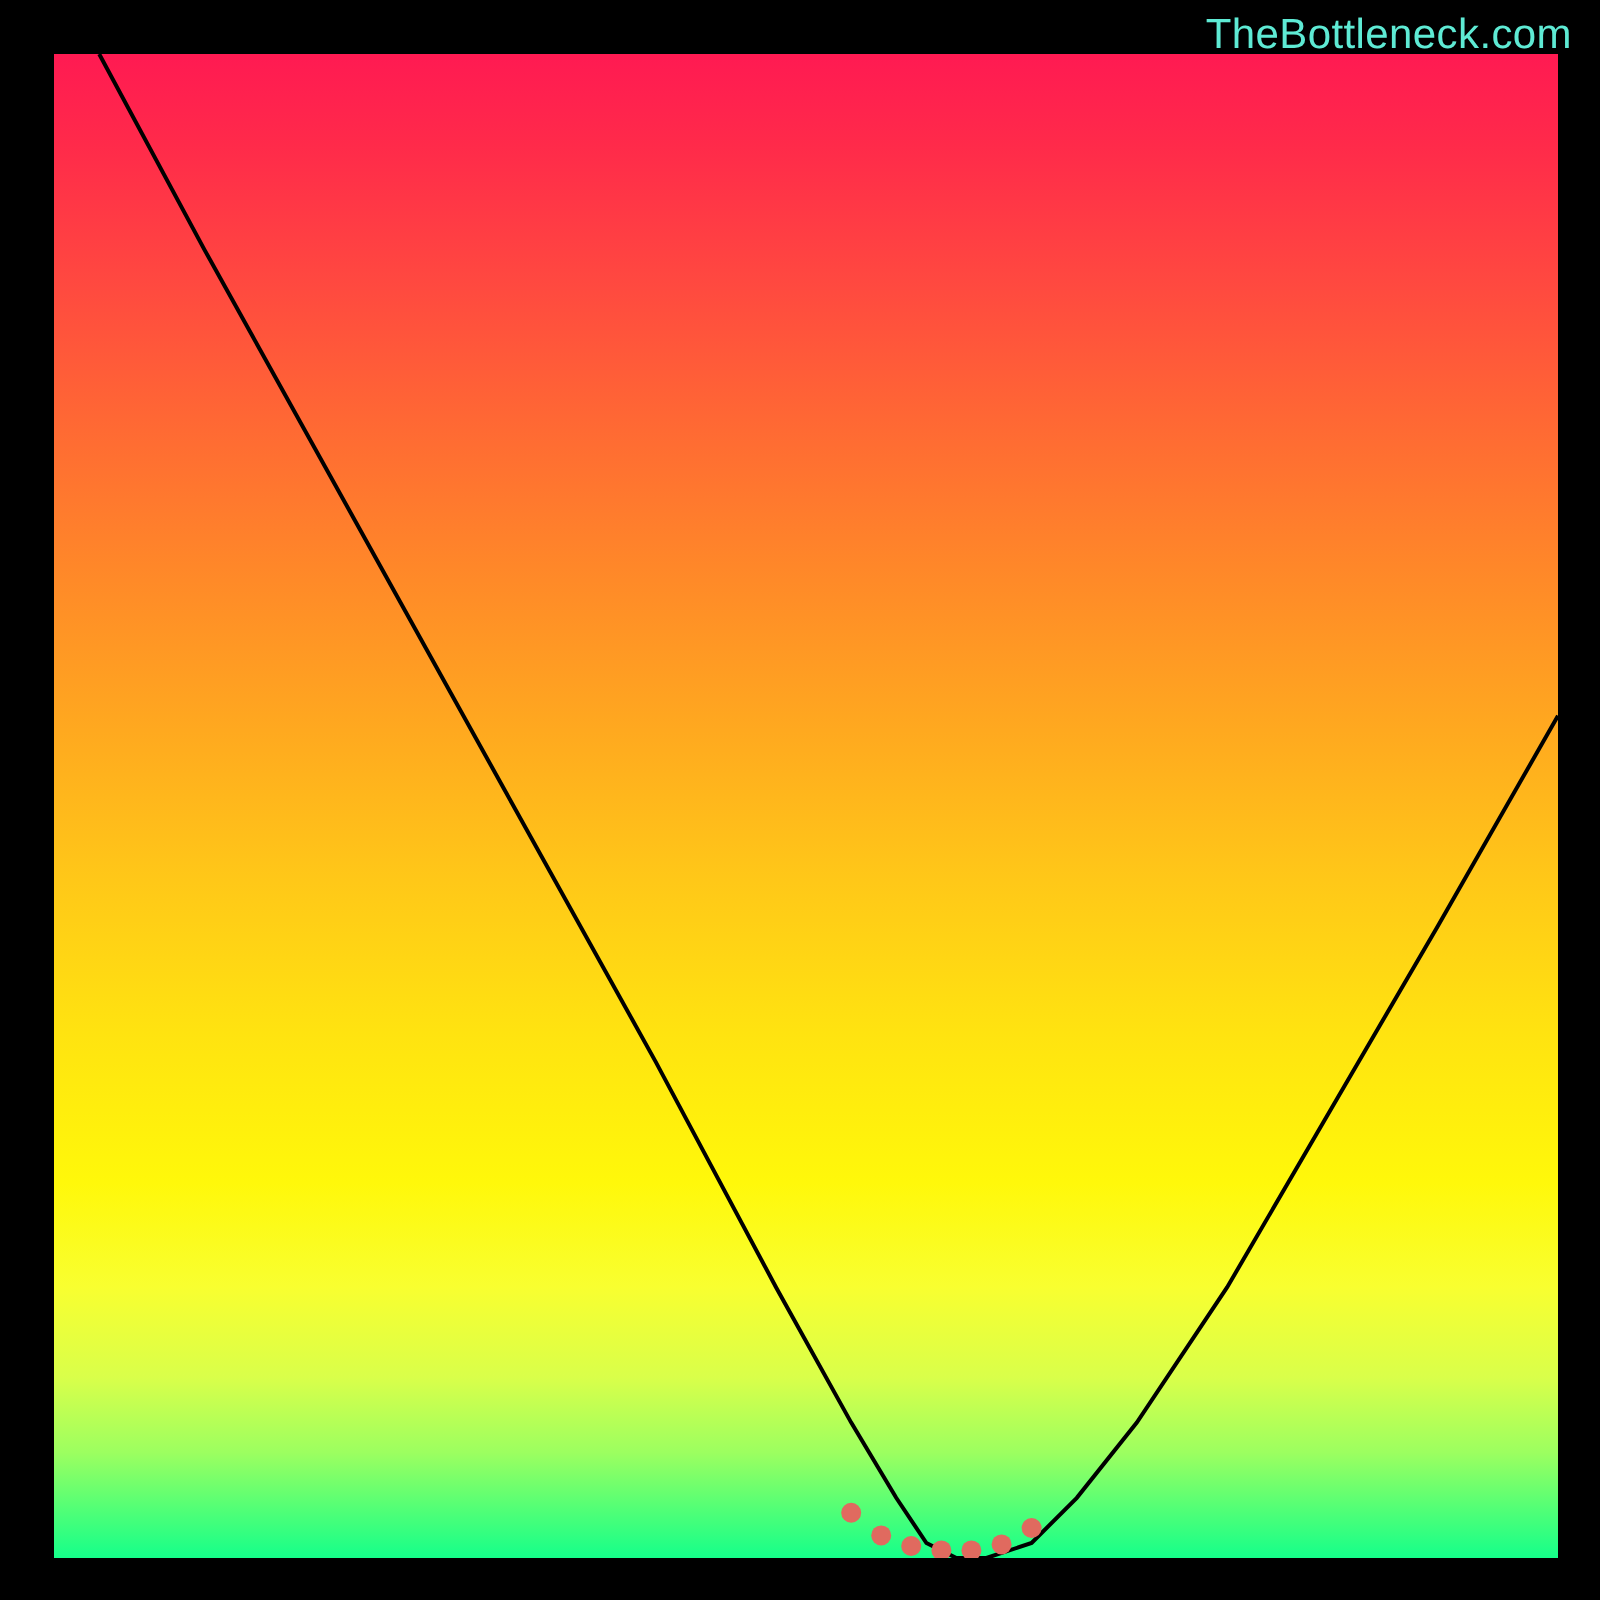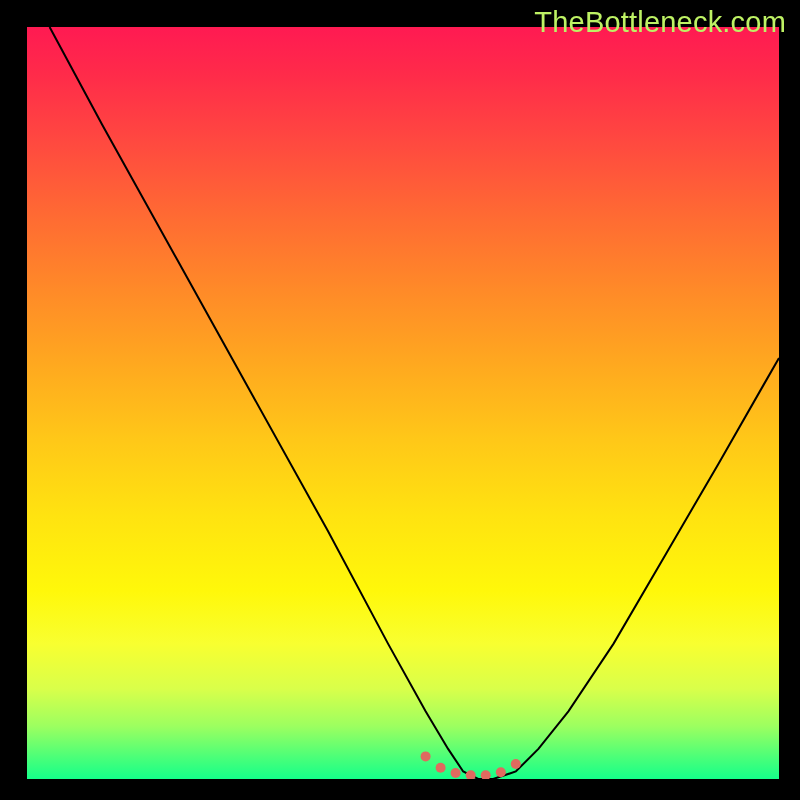--- a/index.html
+++ b/index.html
@@ -14,22 +14,22 @@
   .frame {
     position: relative;
     width: 800px;
     height: 800px;
     background: #000;
   }
   .watermark {
     position: absolute;
     top: 6px;
     right: 14px;
-    color: #bef264;
-    font-size: 29px;
+    color: #5eead4;
+    font-size: 21px;
     font-weight: 400;
     letter-spacing: 0.2px;
     z-index: 20;
   }
   .plot-area {
     position: absolute;
     left: 27px;
     top: 27px;
     width: 752px;
     height: 752px;

